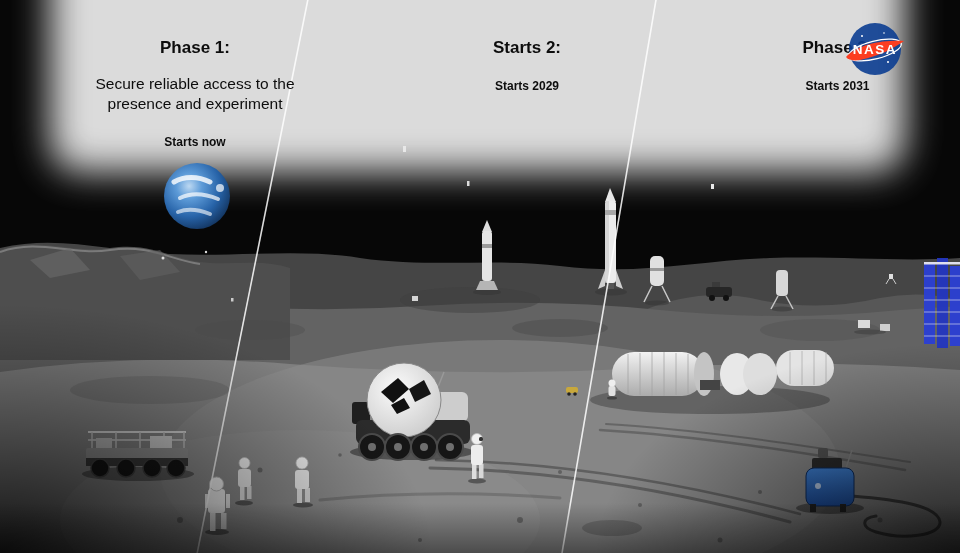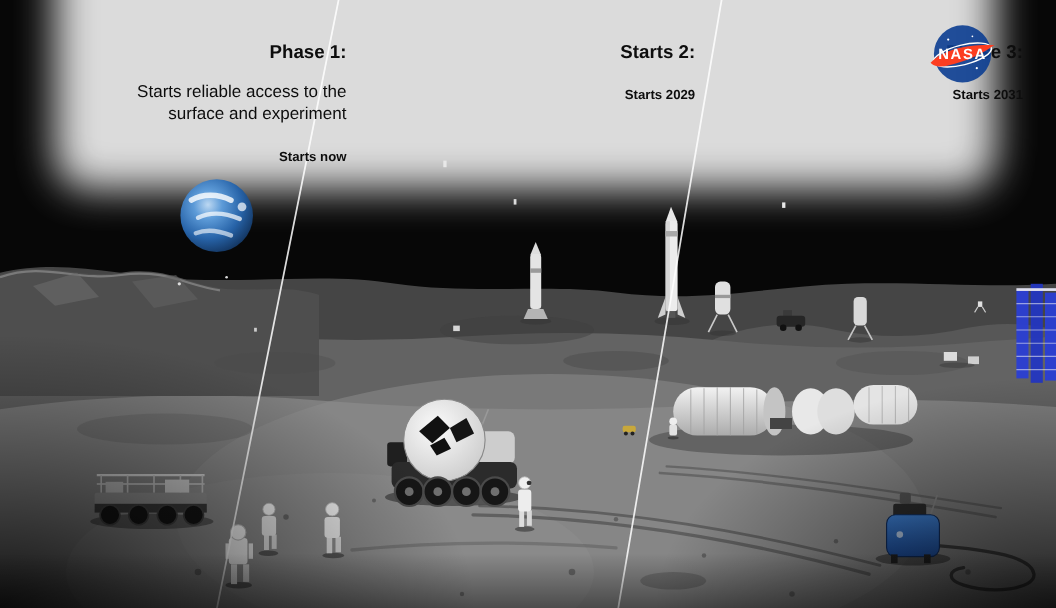--- a/index.html
+++ b/index.html
@@ -1,19 +1,19 @@
 <!DOCTYPE html>
 <html><head>
 <meta charset="utf-8">
 <style>
   html,body{margin:0;padding:0;background:#000;}
   .stage{position:relative;width:960px;height:553px;background:#000;overflow:hidden;
          font-family:"Liberation Sans","DejaVu Sans",sans-serif;}
   .scene{position:absolute;left:0;top:0;width:960px;height:553px;display:block;}
-  .phase{position:absolute;top:38px;text-align:right;color:#0d0d0d;z-index:3;}
+  .phase{position:absolute;top:38px;text-align:center;color:#0d0d0d;z-index:3;}
   .phase .heading{font-size:17px;font-weight:700;line-height:20px;}
   .phase .desc{margin-top:16px;font-size:15.5px;line-height:20px;}
   .phase .starts{margin-top:18px;font-size:12px;font-weight:700;line-height:20px;}
   #phase1{left:75px;width:240px;}
   #phase2{left:422px;width:210px;}
   #phase3{left:745px;width:185px;}
   .nasa{position:absolute;left:838px;top:20px;width:74px;height:60px;z-index:4;}
   .nasa text{font-family:"Liberation Sans",sans-serif;font-weight:700;}
 </style>
 </head>
@@ -317,21 +317,21 @@
       <line x1="657" y1="-6" x2="561" y2="559"></line>
     </g>
 
     <rect x="0" y="0" width="960" height="553" fill="url(#vigBL)"></rect>
     <rect x="0" y="0" width="960" height="553" fill="url(#vigBR)"></rect>
     <rect x="0" y="503" width="960" height="50" fill="url(#botShade)"></rect>
   </svg>
 
   <div class="phase" id="phase1">
     <div class="heading">Phase 1:</div>
-    <div class="desc">Starts reliable access to the surface and experiment</div>
+    <div class="desc">Secure reliable access to the presence and experiment</div>
     <div class="starts">Starts now</div>
   </div>
   <div class="phase" id="phase2">
     <div class="heading">Starts 2:</div>
     <div class="starts">Starts 2029</div>
   </div>
   <div class="phase" id="phase3">
     <div class="heading">Phase 3:</div>
     <div class="starts">Starts 2031</div>
   </div>

